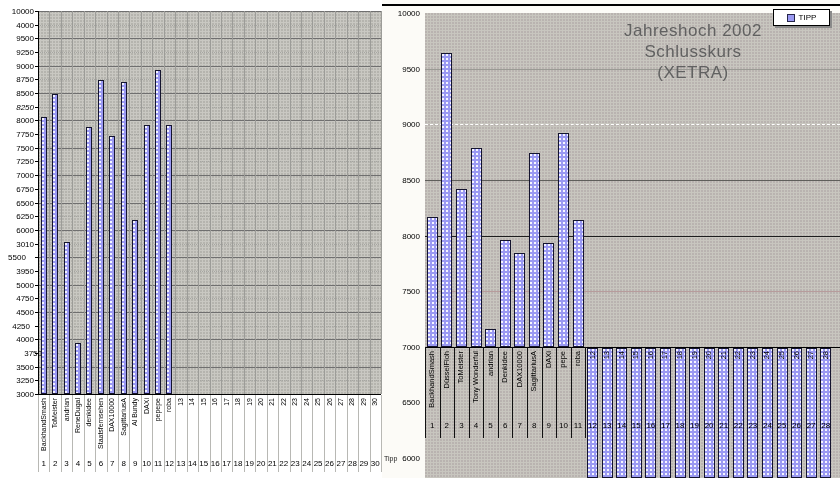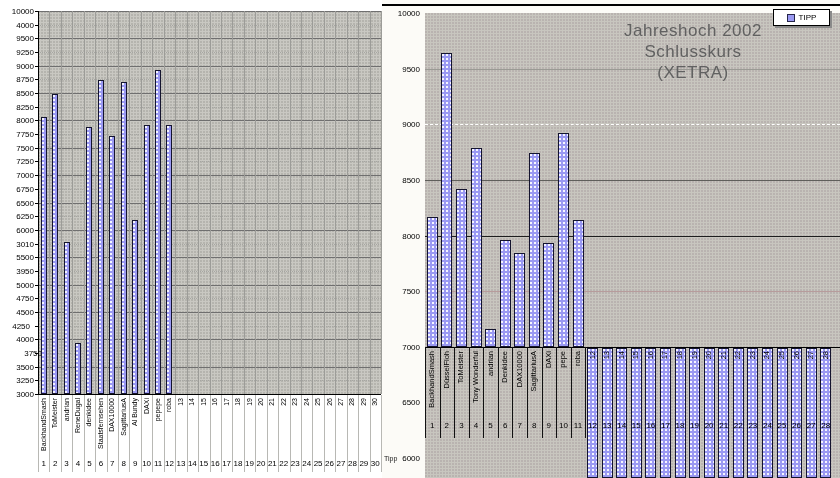--- a/index.html
+++ b/index.html
@@ -81,21 +81,21 @@
         <div class="gl major" style="left: 38px; top: 65.7143px; width: 343px;"></div>
         <div class="ytick" style="left: 0px; top: 61.7143px; width: 34px;">9000</div>
         <div class="tickmark" style="left: 35px; top: 65.7143px;"></div>
         <div class="gl minor" style="left: 38px; top: 79.3929px; width: 343px;"></div>
         <div class="ytick" style="left: 0px; top: 75.3929px; width: 34px;">8750</div>
         <div class="tickmark" style="left: 35px; top: 79.3929px;"></div>
         <div class="gl major" style="left: 38px; top: 93.0714px; width: 343px;"></div>
         <div class="ytick" style="left: 0px; top: 89.0714px; width: 34px;">8500</div>
         <div class="tickmark" style="left: 35px; top: 93.0714px;"></div>
         <div class="gl minor" style="left: 38px; top: 106.75px; width: 343px;"></div>
-        <div class="ytick" style="left: 0px; top: 102.75px; width: 34px;">8250</div>
+        <div class="ytick" style="left: 0px; top: 102.75px; width: 34px; font-style: italic;">8250</div>
         <div class="tickmark" style="left: 35px; top: 106.75px;"></div>
         <div class="gl major" style="left: 38px; top: 120.429px; width: 343px;"></div>
         <div class="ytick" style="left: 0px; top: 116.429px; width: 34px;">8000</div>
         <div class="tickmark" style="left: 35px; top: 120.429px;"></div>
         <div class="gl minor" style="left: 38px; top: 134.107px; width: 343px;"></div>
         <div class="ytick" style="left: 0px; top: 130.107px; width: 34px;">7750</div>
         <div class="tickmark" style="left: 35px; top: 134.107px;"></div>
         <div class="gl major" style="left: 38px; top: 147.786px; width: 343px;"></div>
         <div class="ytick" style="left: 0px; top: 143.786px; width: 34px;">7500</div>
         <div class="tickmark" style="left: 35px; top: 147.786px;"></div>
@@ -114,21 +114,21 @@
         <div class="gl minor" style="left: 38px; top: 216.179px; width: 343px;"></div>
         <div class="ytick" style="left: 0px; top: 212.179px; width: 34px;">6250</div>
         <div class="tickmark" style="left: 35px; top: 216.179px;"></div>
         <div class="gl major" style="left: 38px; top: 229.857px; width: 343px;"></div>
         <div class="ytick" style="left: 0px; top: 225.857px; width: 34px;">6000</div>
         <div class="tickmark" style="left: 35px; top: 229.857px;"></div>
         <div class="gl minor" style="left: 38px; top: 243.536px; width: 343px;"></div>
         <div class="ytick" style="left: 0px; top: 239.536px; width: 34px;">3010</div>
         <div class="tickmark" style="left: 35px; top: 243.536px;"></div>
         <div class="gl major" style="left: 38px; top: 257.214px; width: 343px;"></div>
-        <div class="ytick" style="left: 0px; top: 253.214px; width: 34px;">5500</div>
+        <div class="ytick" style="left: 0px; top: 253.214px; width: 34px; text-align: center;">5500</div>
         <div class="tickmark" style="left: 35px; top: 257.214px;"></div>
         <div class="gl minor" style="left: 38px; top: 270.893px; width: 343px;"></div>
         <div class="ytick" style="left: 0px; top: 266.893px; width: 34px;">3950</div>
         <div class="tickmark" style="left: 35px; top: 270.893px;"></div>
         <div class="gl major" style="left: 38px; top: 284.571px; width: 343px;"></div>
         <div class="ytick" style="left: 0px; top: 280.571px; width: 34px;">5000</div>
         <div class="tickmark" style="left: 35px; top: 284.571px;"></div>
         <div class="gl minor" style="left: 38px; top: 298.25px; width: 343px;"></div>
         <div class="ytick" style="left: 0px; top: 294.25px; width: 34px;">4750</div>
         <div class="tickmark" style="left: 35px; top: 298.25px;"></div>

